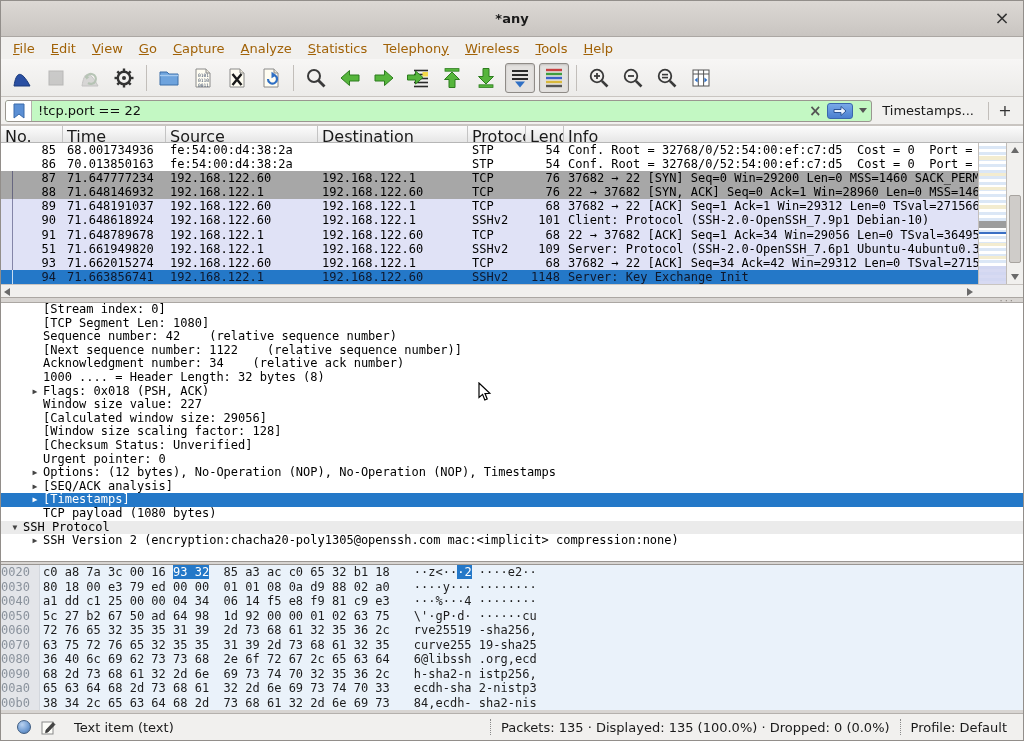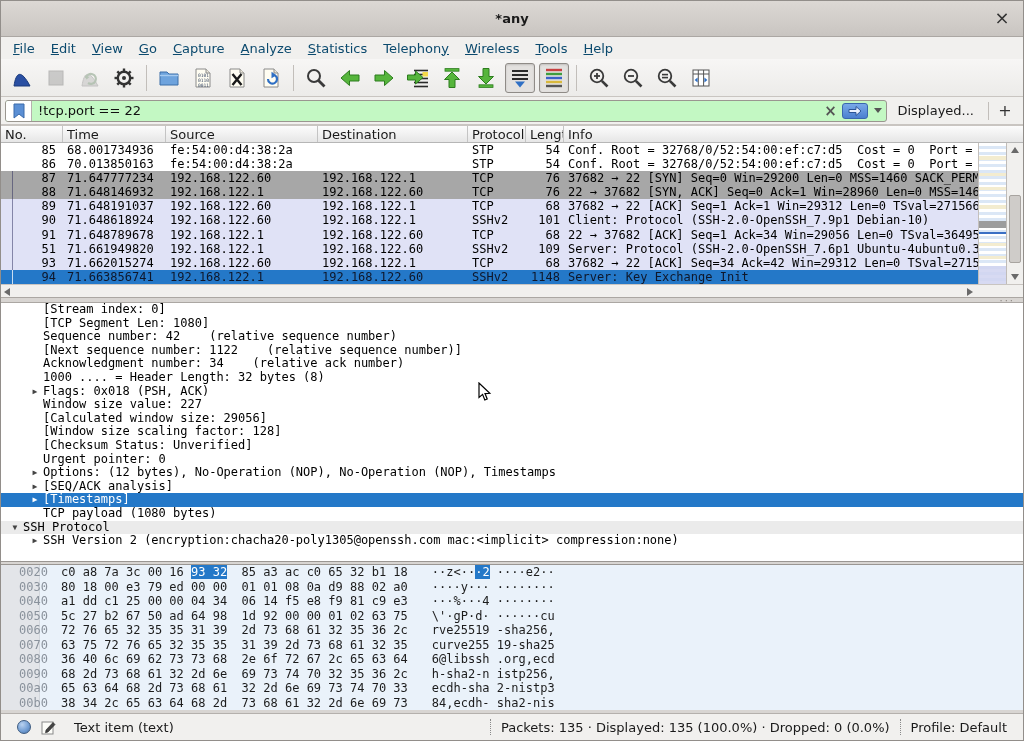--- a/index.html
+++ b/index.html
@@ -7,21 +7,21 @@
   body{font-family:"DejaVu Sans",sans-serif;font-size:13px;background:#d0ccc8}
   .window{width:1024px;height:741px;border:1px solid #928e8a;display:flex;flex-direction:column;background:#f1f0ee}
 
   
   .titlebar{height:36px;flex:0 0 36px;background:linear-gradient(#dcd8d4,#c9c5c1);border-bottom:1px solid #aba7a3;position:relative;display:flex;align-items:center;justify-content:center}
   .titlebar .title{font-weight:bold;color:#1a1a1a}
   .titlebar .close{position:absolute;right:10px;top:7px;width:22px;height:22px;text-align:center;line-height:20px;font-size:18px;color:#333;cursor:default}
 
   
   .menubar{height:22px;flex:0 0 22px;background:#f1f0ee;display:flex;align-items:center;padding-left:4px}
-  .menu-item{padding:2px 8px;color:#0c4a6e;white-space:nowrap}
+  .menu-item{padding:2px 8px;color:#a16207;white-space:nowrap}
   .menu-item .u{text-decoration:underline}
 
   
   .toolbar{height:38px;flex:0 0 38px;background:linear-gradient(#f7f6f5,#ecebe9);border-bottom:1px solid #c9c5c1;display:flex;align-items:center;padding-left:4px}
   .tbtn{width:30px;height:30px;margin:0 2px;display:flex;align-items:center;justify-content:center;border:1px solid transparent;border-radius:3px}
   .tbtn svg{display:block}
   .tbtn.disabled{opacity:.45;filter:grayscale(70%)}
   .tbtn.pressed{background:#e3e1df;border-color:#8f8b87;box-shadow:inset 0 1px 2px rgba(0,0,0,.15)}
   .tsep{width:1px;height:26px;background:#c2beba;margin:0 5px}
 
@@ -32,21 +32,21 @@
   .filter-input{flex:1;border:none;outline:none;background:transparent;font-family:"DejaVu Sans",sans-serif;font-size:13px;padding:0 6px;color:#111}
   .filter-clear{width:20px;display:flex;align-items:center;justify-content:center;color:#555;font-size:15px;font-weight:bold}
   .filter-apply{width:26px;margin:2px 2px;border-radius:3px;background:linear-gradient(#79a9e8,#4a7fd0);border:1px solid #3a66ad;display:flex;align-items:center;justify-content:center}
   .filter-caret{width:16px;display:flex;align-items:center;justify-content:center}
   .caret-down{width:0;height:0;border-left:4px solid transparent;border-right:4px solid transparent;border-top:5px solid #555}
   .expr-btn{padding:0 10px;color:#1a1a1a;white-space:nowrap}
   .fsep{width:1px;height:18px;background:#c2beba;margin:0 4px}
   .add-btn{width:24px;text-align:center;font-size:16px;color:#333}
 
   
-  .plheader{height:18px;flex:0 0 18px;background:linear-gradient(#fcfcfc,#e6e6e6);border-top:1px solid #c9c5c1;border-bottom:1px solid #b6b6b6;display:flex;font-size:13px;color:#1a1a1a}
+  .plheader{height:18px;flex:0 0 18px;background:linear-gradient(#fcfcfc,#e6e6e6);border-top:1px solid #c9c5c1;border-bottom:1px solid #b6b6b6;display:flex;font-size:16px;color:#1a1a1a}
   .plheader span{display:block;border-right:1px solid #c4c4c4;padding:1px 0 0 4px;overflow:hidden;white-space:nowrap}
   .plheader span:nth-of-type(1){width:62px}
   .plheader span:nth-of-type(2){width:103px}
   .plheader span:nth-of-type(3){width:152px}
   .plheader span:nth-of-type(4){width:150px}
   .plheader span:nth-of-type(5){width:58px}
   .plheader span:nth-of-type(6){width:38px}
   .plheader span:nth-of-type(7){flex:1;border-right:none}
   .plbody{height:141px;flex:0 0 141px;background:#fff;position:relative;overflow:hidden}
   .plrows{position:absolute;left:0;top:0;right:45px;bottom:0;overflow:hidden}
@@ -100,21 +100,21 @@
   .dline.lvl0{padding-left:6px}
   .dline.lvl1{padding-left:26px}
   .dline.sel{background:var(--selection_blue,#2478c8);color:#fff}
   .dline.sel .tri{color:#fff}
   .dline.shaded{background:#ebebeb}
 
   
   .hexpane{height:145px;flex:0 0 145px;background:var(--hex_pane_blue,#eaf2fa);overflow:hidden;font-family:"DejaVu Sans Mono",monospace;font-size:12px;position:relative}
   .hexpane::before{content:"";position:absolute;left:0;top:0;bottom:0;width:38px;background:#e3e5e9;border-right:1px solid #d3d7dd}
   .hxrow{height:14.5px;line-height:14.5px;white-space:pre;position:relative;display:flex;color:#1c1c1c}
-  .hx-off{width:30px;flex:0 0 30px;margin-left:18px;color:#8a929c}
+  .hx-off{width:30px;flex:0 0 30px;margin-left:0;color:#8a929c}
   .hx-hex{margin-left:12px}
   .hx-ascii{margin-left:24px}
   .hx-sel{background:var(--selection_blue,#2478c8);color:#ffffff}
 
   .bottomstrip{height:3px;flex:0 0 3px;background:#d8d5d2}
 
   
   .statusbar{height:29px;flex:1;background:#f1f0ee;border-top:1px solid #b4b0ac;display:flex;align-items:center;padding:0 16px;color:#1a1a1a}
   .expert-dot{width:14px;height:14px;border-radius:50%;background:radial-gradient(circle at 35% 30%,#b9d2f0,#6f9bd2 60%,#4a6f9e);border:1px solid #3c5a80;margin-right:10px}
   .comment-ico{margin-right:18px;display:flex}
@@ -328,21 +328,21 @@
       <span class="filter-clear">×</span>
       <span class="filter-apply">
         <svg width="14" height="10" viewBox="0 0 14 10">
             <path d="M1 3.5 h7 V0.5 L13 5 8 9.5 v-3 H1z" fill="#eaf2ff" stroke="#2c5496"></path>
           </svg>
       </span>
       <span class="filter-caret">
           <span class="caret-down"></span>
         </span>
     </div>
-    <span class="expr-btn">Displayed...</span>
+    <span class="expr-btn">Timestamps...</span>
     <span class="fsep"></span>
     <span class="add-btn">+</span>
   </div>
 
   <div class="plheader">
 
   <span>No.</span>
       <span>Time</span>
       <span>Source</span>
       <span>Destination</span>

